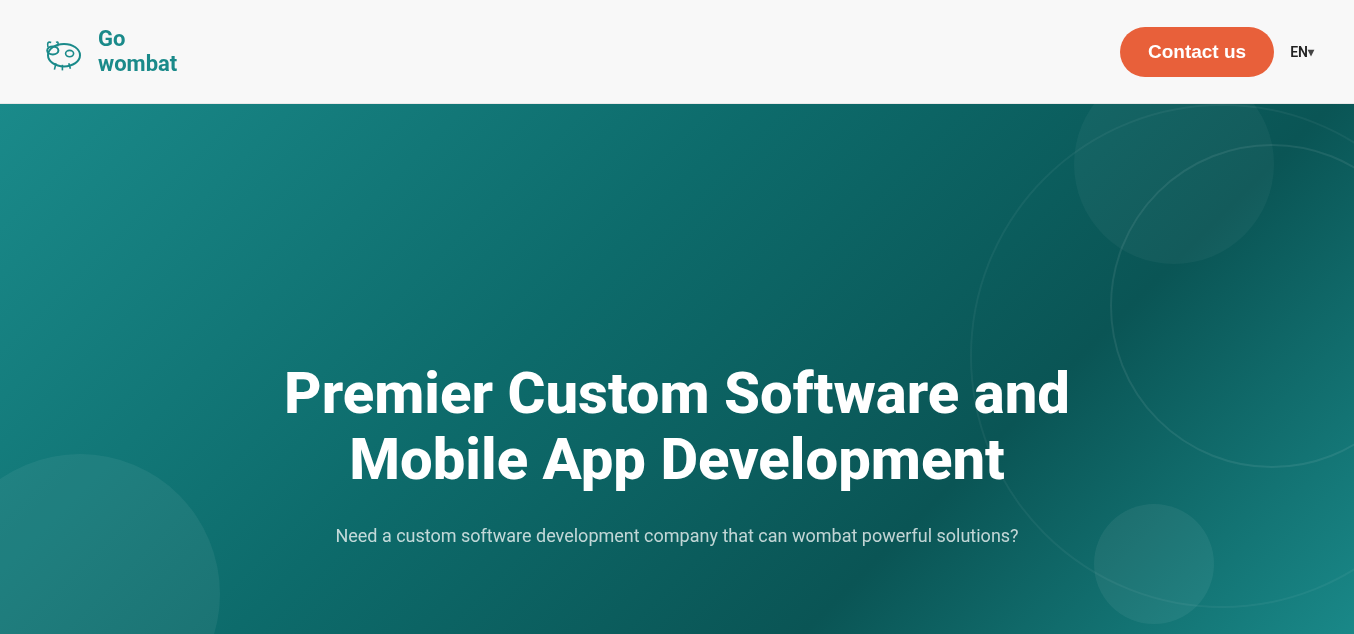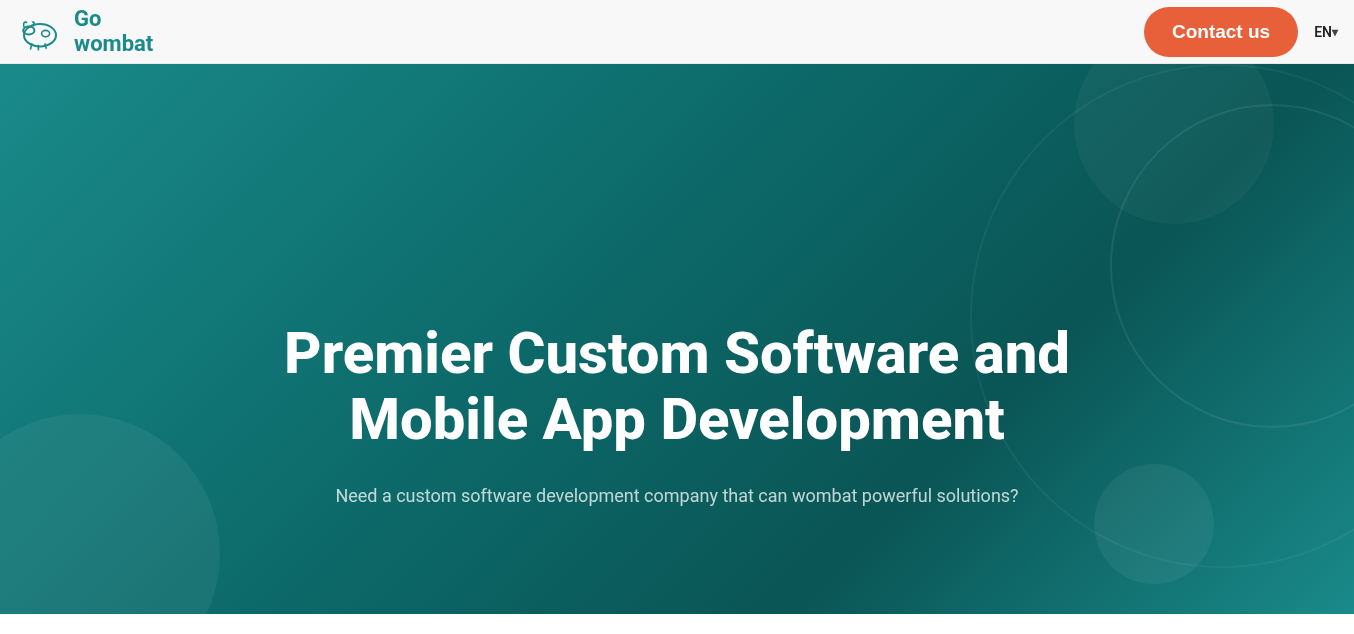--- a/index.html
+++ b/index.html
@@ -7,24 +7,24 @@
     body {
       font-family: -apple-system, BlinkMacSystemFont, 'Segoe UI', Roboto, sans-serif;
       width: 1354px;
       min-height: 634px;
       overflow-x: hidden;
     }
 
     
     .header {
       background: #f8f8f8;
-      height: 64px;
-      display: flex;
-      align-items: center;
-      padding: 0 16px;
+      height: 104px;
+      display: flex;
+      align-items: center;
+      padding: 0 40px;
       border-bottom: 1px solid #e8e8e8;
       position: relative;
       z-index: 10;
     }
 
     .logo {
       display: flex;
       align-items: center;
       gap: 10px;
       text-decoration: none;

